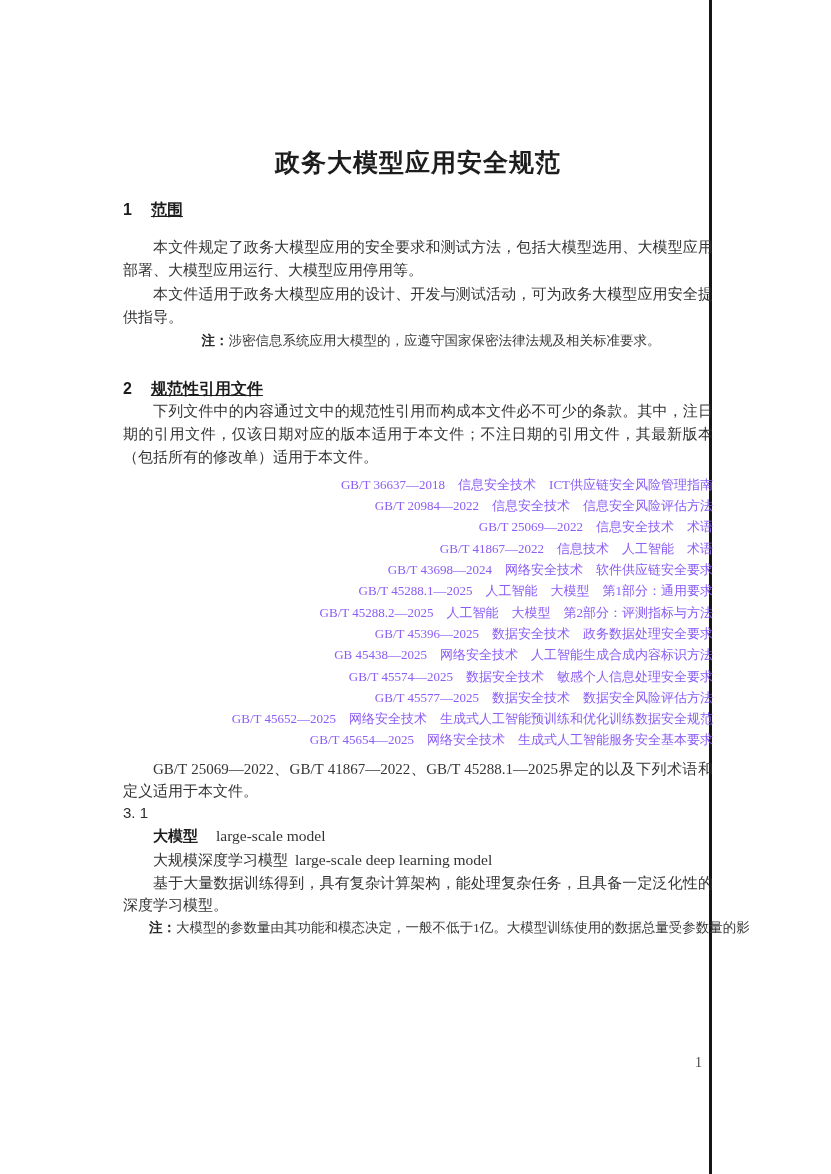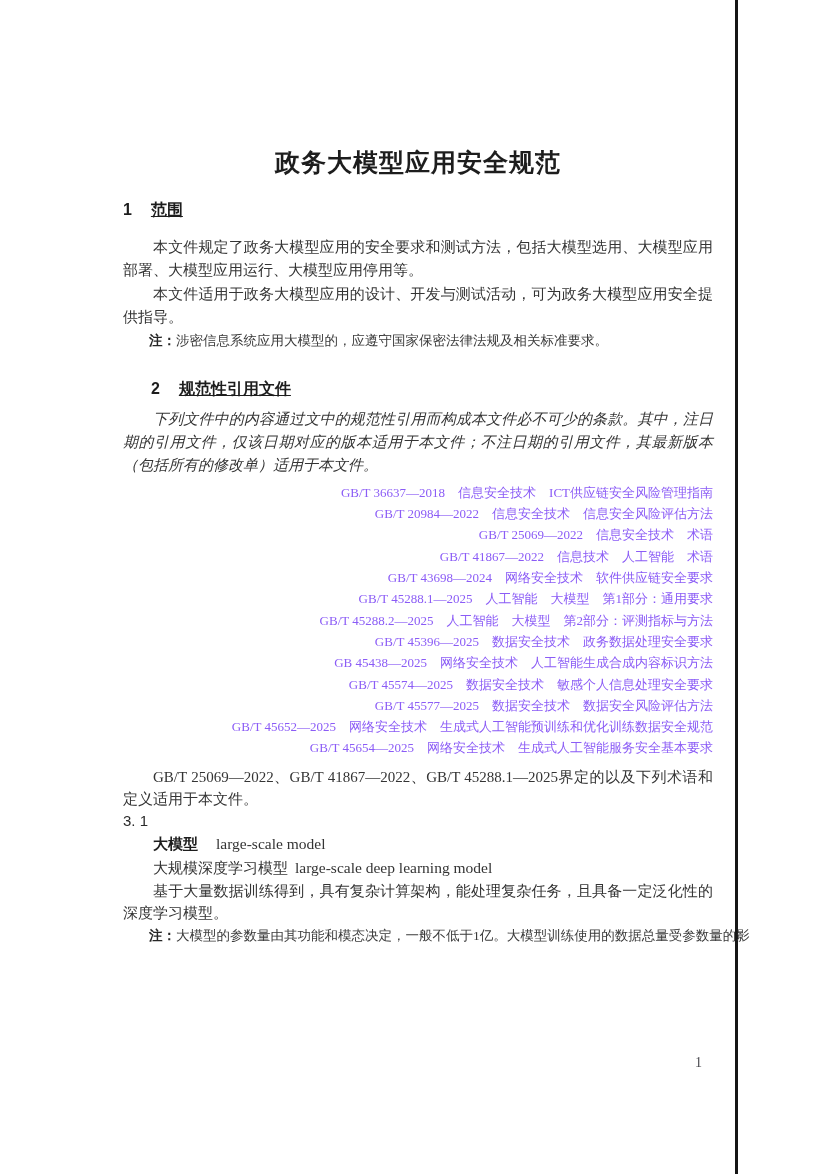--- a/index.html
+++ b/index.html
@@ -13,21 +13,20 @@
     overflow: hidden;
     position: relative;
     font-family: "Liberation Serif", serif;
     color: #343434;
   }
   .page {
     position: relative;
     width: 712px;
     height: 1174px;
     background: #ffffff;
-    padding-left: 26px;
   }
   .scan-edge {
     position: absolute;
     top: 0;
     right: 0;
     width: 3px;
     height: 1174px;
     background: #161616;
   }
   .content {
@@ -54,40 +53,41 @@
     font-size: 16px;
     line-height: 22px;
     color: #1d1d1d;
     text-decoration: underline;
   }
   .sec-num {
     display: inline-block;
     margin-right: 19px;
   }
   .h-scope { margin-top: 20px; }
-  .h-refs  { margin-top: 26px; margin-left: 28px; }
+  .h-refs  { margin-top: 26px; }
   .h-terms { margin-top: 24px; }
   .para {
     margin: 0;
     font-size: 15px;
     line-height: 23.4px;
     text-align: justify;
     text-indent: 2em;
     color: #343434;
   }
   .para-first { margin-top: 15px; }
-  .refs-intro { margin-top: 8px; font-style: italic; }
+  .refs-intro { margin-top: 0; }
   .terms-intro { margin-top: 7px; line-height: 22px; }
   .note {
     margin: 0;
     font-size: 13.5px;
     line-height: 22px;
     color: #3a3a3a;
     padding-left: 26px;
     white-space: nowrap;
+    text-align: center;
   }
   .note-label { font-weight: 700; color: #262626; }
   .ref-list { margin-top: 4px; }
   .ref {
     font-size: 13px;
     line-height: 21.3px;
     padding-left: 32px;
     white-space: nowrap;
     color: #8b5cf6;
     text-align: right;

